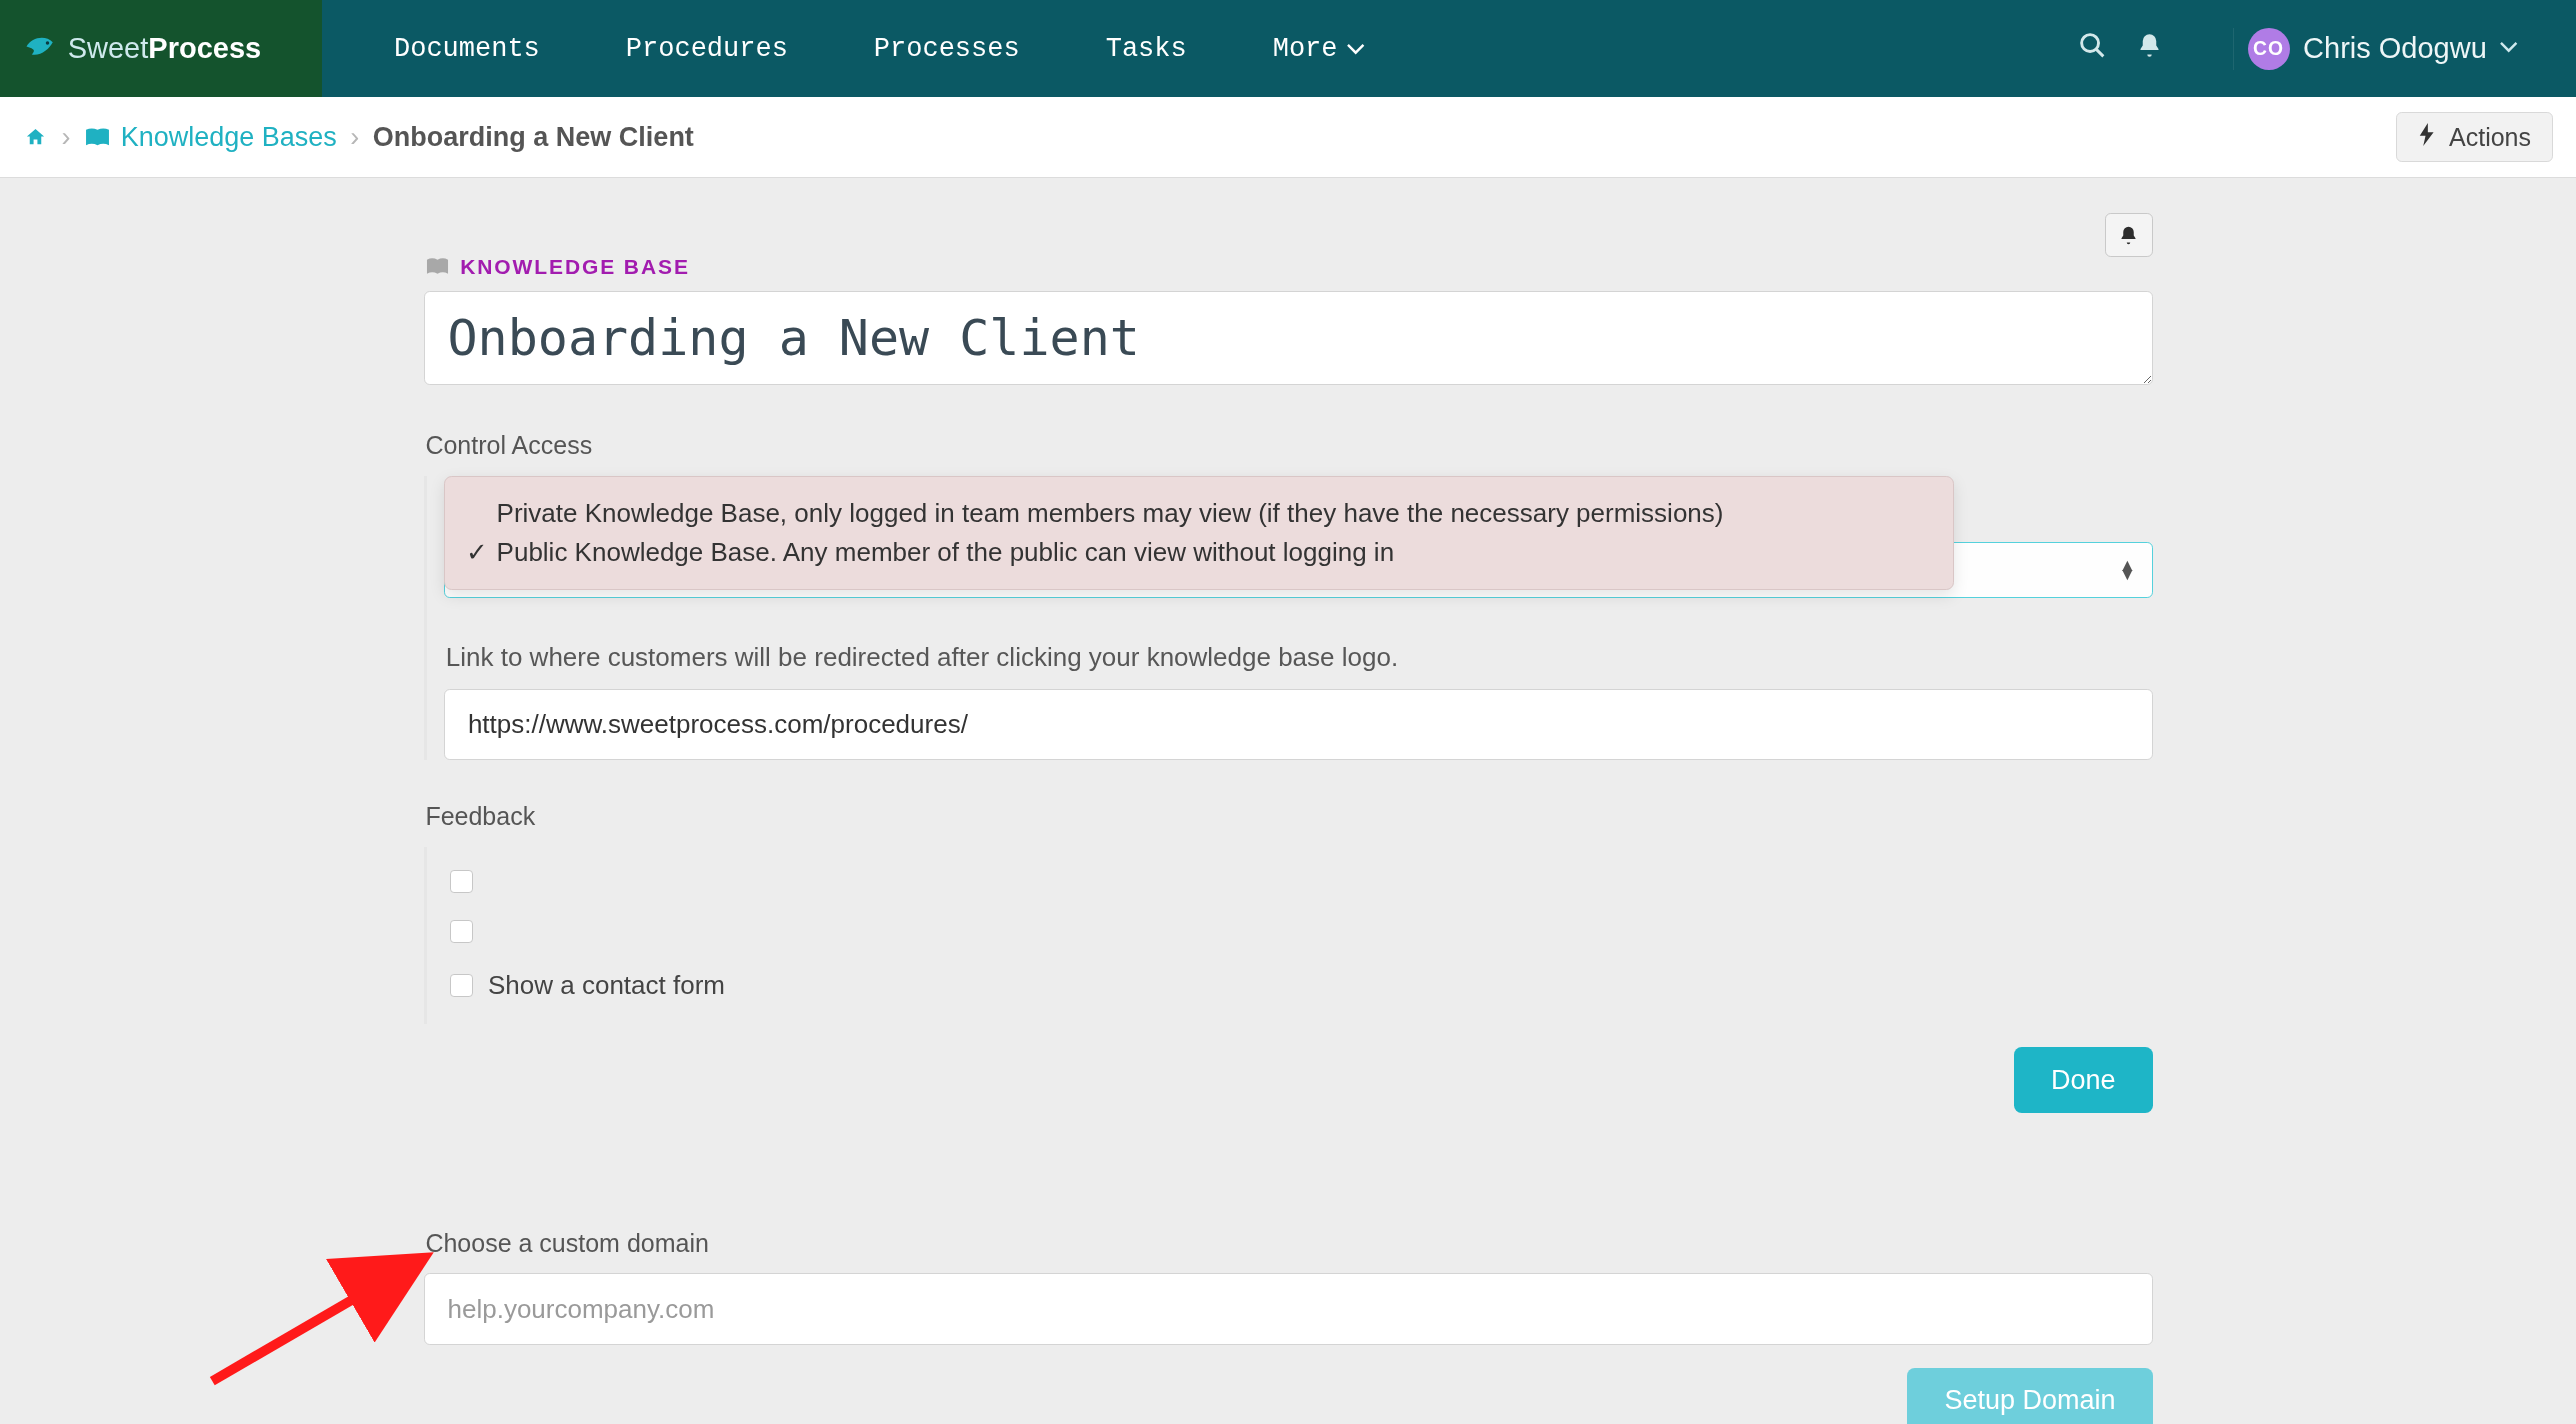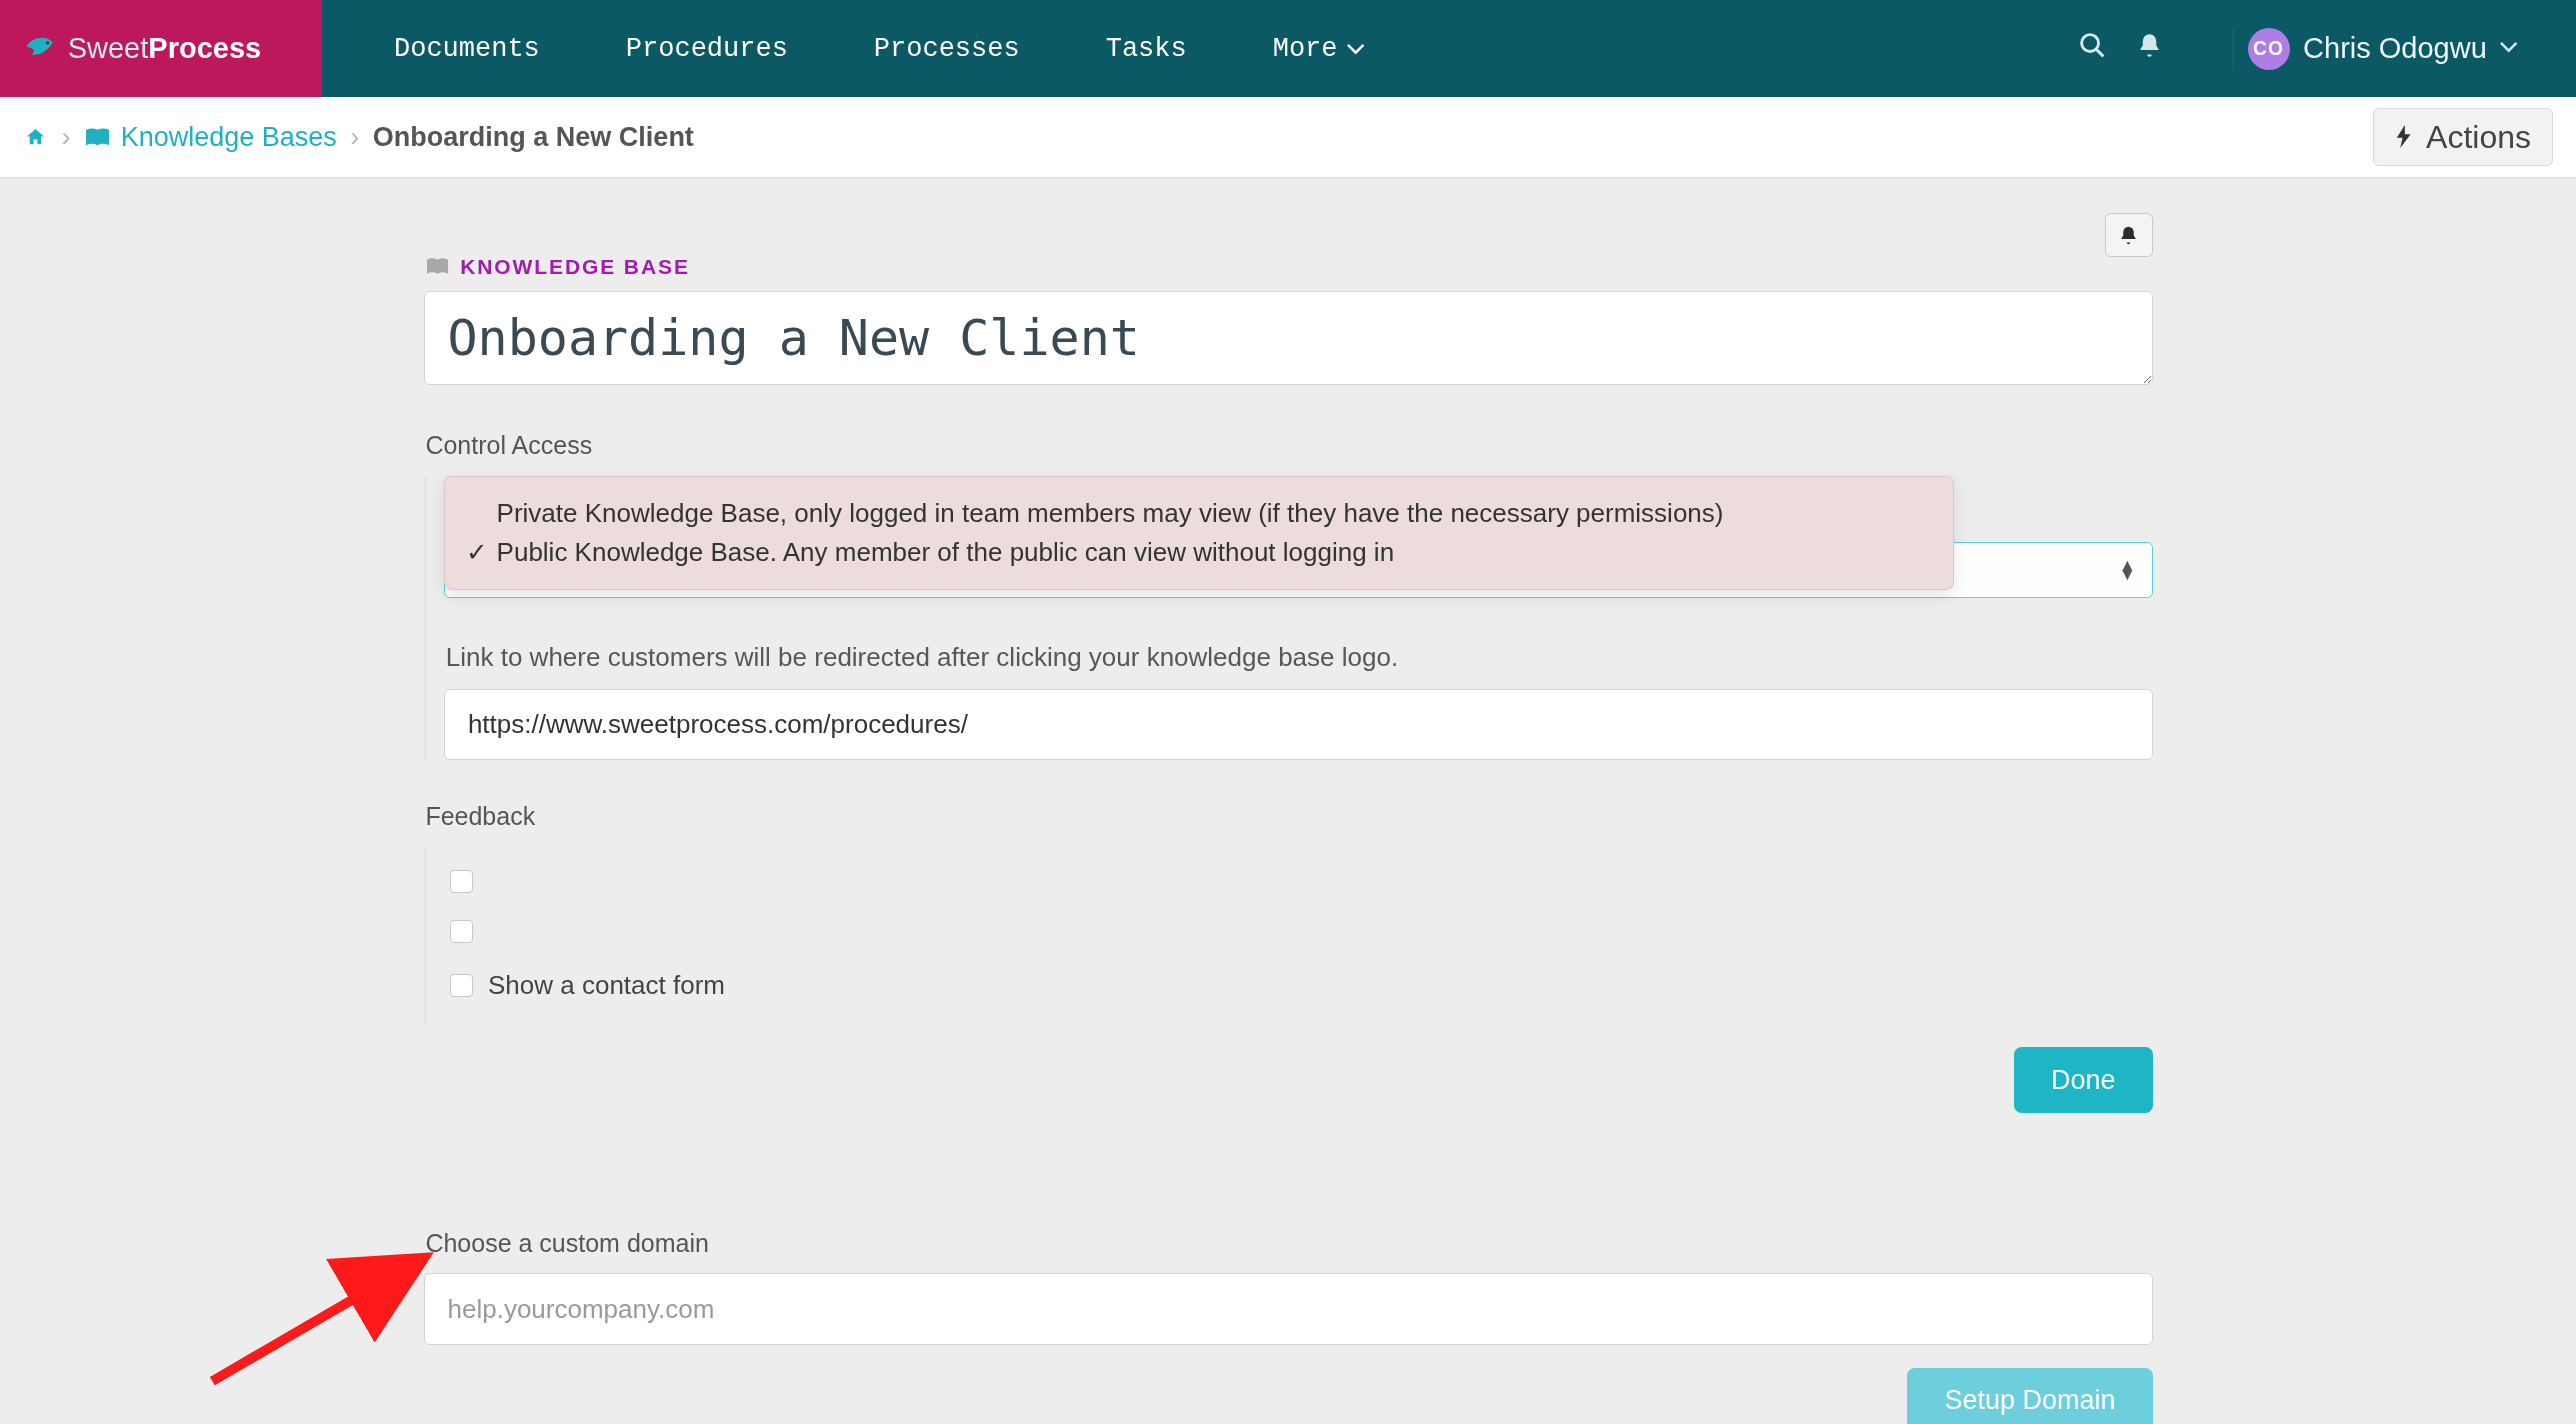--- a/index.html
+++ b/index.html
@@ -17,21 +17,21 @@
     align-items: center;
     height: 97px;
     background: #0b5964;
     color: #fff;
   }
   .nav-left {
     display: flex;
     align-items: center;
     width: 322px;
     height: 100%;
-    background: #be185d;
+    background: #14532d;
     padding-left: 23px;
   }
   .logo-fish {
     width: 35px; height: 27px; margin-right: 9.7px;
   }
   .logo-text { font-size: 29px; color: #cfe9ed; font-weight: 400; }
   .logo-text b { font-weight: 700; color: #fff; }
   .nav-links { display: flex; align-items: center; padding-left: 29px; flex: 1; font-family: Liberation Mono, monospace; }
   .nav-link {
     color: #fff; font-size: 27px;
@@ -61,21 +61,21 @@
     height: 81px; background: #fff; border-bottom: 1px solid #dcdcdc;
     padding: 0 23px;
   }
   .crumbs { display: flex; align-items: center; gap: 13.5px; font-size: 27px; }
   .crumb-link { color: #1fb1c2; text-decoration: none; display: flex; align-items: center; gap: 9.7px; }
   .crumb-sep { color: #b7b7b7; }
   .crumb-current { color: #555; font-weight: 600; }
   .actions-btn {
     display: flex; align-items: center; gap: 14px;
     background: #f2f2f2; border: 1px solid #d9d9d9; border-radius: 5.8px;
-    padding: 9.7px 21px; font-size: 32px; color: #444; cursor: pointer;
+    padding: 9.7px 21px; font-size: 25px; color: #444; cursor: pointer;
   }
   
   .page {
     width: 1729px; margin: 77px auto 0 auto;
   }
   .kb-label {
     display: flex; align-items: center; gap: 9.7px;
     color: #a21caf; font-size: 21px; letter-spacing: 1.9px; font-weight: 700;
     margin-bottom: 11.6px;
   }

